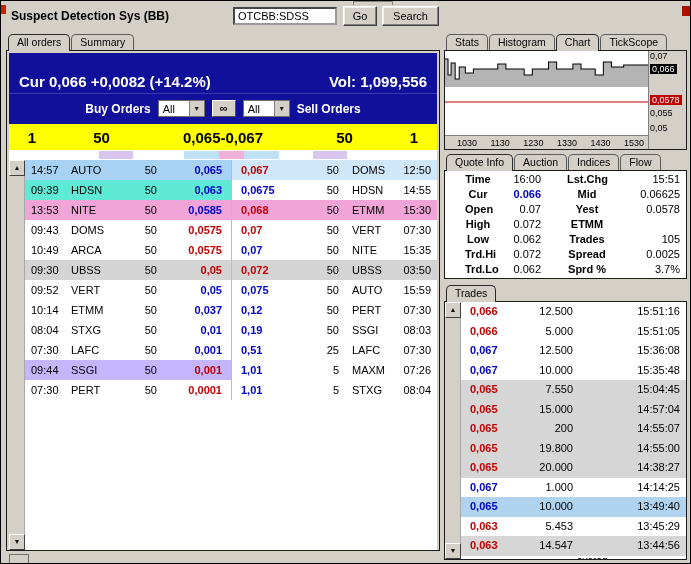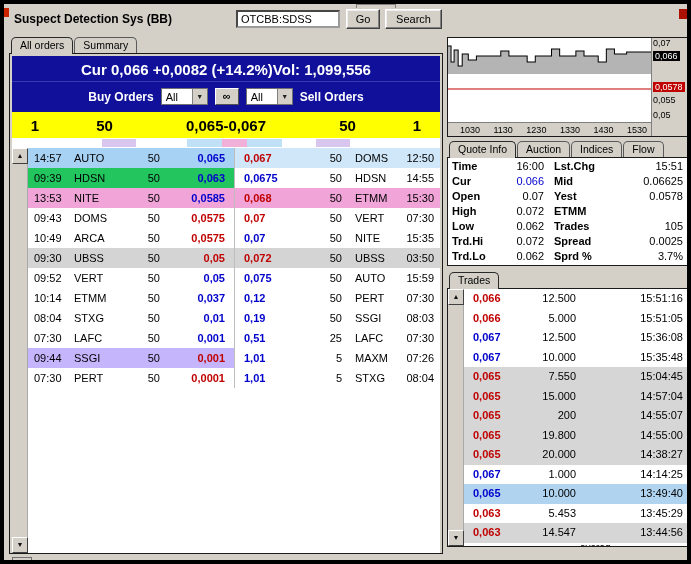--- a/index.html
+++ b/index.html
@@ -1,20 +1,20 @@
 <!DOCTYPE html>
 <html><head>
 <meta charset="utf-8">
 <style>
   * { margin:0; padding:0; box-sizing:border-box; }
   html,body { background:#ffffff; }
   .screen {
     position:relative; width:691px; height:564px; background:#d4d0c8;
     font-family:"Liberation Sans", sans-serif; font-size:11px; color:#000;
-    overflow:hidden; border:4px solid #000000;
+    overflow:hidden; border:1px solid #000000;
   }
   
   .corner-red-left { position:absolute; left:0; top:4px; width:5px; height:9px; background:#cc2200; }
   .corner-red-right { position:absolute; right:0; top:5px; width:8px; height:10px; background:#aa1100; }
   .top-notch { position:absolute; left:352px; top:0; width:40px; height:4px; background:#d4d0c8; border:1px solid #808080; border-bottom:none; }
   .app-title { position:absolute; left:10px; top:8px; font-weight:bold; font-size:12px; }
   .symbol-input { position:absolute; left:232px; top:6px; width:104px; height:18px; border:2px inset #9a9a9a;
     font-family:"Liberation Sans",sans-serif; font-size:11px; padding:0 3px; background:#fff; }
   .btn { position:absolute; top:5px; height:20px; background:#d4d0c8; border:1px solid;
     border-color:#ffffff #404040 #404040 #ffffff; box-shadow:inset -1px -1px 0 #808080, inset 1px 1px 0 #efefef;
@@ -25,21 +25,21 @@
   .tab-strip { height:16px; position:relative; z-index:3; padding-left:2px; white-space:nowrap; }
   .tab { display:inline-block; height:16px; line-height:15px; padding:0 8px; background:#d4d0c8;
     border:1px solid #5a5a5a; border-bottom:none; border-radius:5px 5px 0 0; font-size:10.5px;
     margin-right:1px; vertical-align:bottom; cursor:default; }
   .tab.active { height:17px; margin-bottom:-1px; background:#d4d0c8; border-color:#2a2a2a; }
   
   .left-col { position:absolute; left:5px; top:33px; width:434px; height:518px; }
   .book-panel { position:absolute; left:0; top:16px; width:434px; height:501px; background:#d4d0c8;
     border:1px solid #1a1a1a; display:flex; flex-direction:column; }
   .navy { background:#10109a; margin:2px 2px 0 2px; }
-  .cur-row { display:flex; justify-content:center; color:#fff; font-weight:bold; font-size:15px; padding:5px 10px 3px; }
+  .cur-row { display:flex; justify-content:space-between; color:#fff; font-weight:bold; font-size:15px; padding:20px 10px 3px; }
   .bs-row { display:flex; justify-content:center; align-items:center; gap:7px; color:#fff; font-weight:bold;
     font-size:12px; padding:6px 0 7px; border-top:1px solid #3a3ab0; }
   .dropdown { width:47px; height:17px; background:#fff; color:#000; font-weight:normal; font-size:11px;
     display:flex; align-items:center; border:1px solid #707070; }
   .dd-text { flex:1; padding-left:4px; }
   .dd-btn { width:15px; height:15px; background:#d4d0c8; border-left:1px solid #808080; font-size:7px;
     text-align:center; line-height:15px; color:#222; }
   .link-btn { width:24px; height:17px; background:#d4d0c8; border:1px solid; border-color:#fff #505050 #505050 #fff;
     color:#000; font-size:11px; font-weight:bold; line-height:15px; text-align:center; }
   .yellow-bar { background:#ffff00; display:grid; grid-template-columns:46px 1fr 150px 1fr 46px;
@@ -74,23 +74,23 @@
   .y-gutter { grid-column:2; grid-row:1 / span 2; background:#d4d0c8; position:relative;
     border-left:1px solid #808080; font-size:9px; }
   .ylab { position:absolute; left:1px; line-height:10px; }
   .ylab.current { background:#000; color:#fff; padding:0 2px; }
   .ylab.ref { background:#c00000; color:#fff; padding:0 2px; }
   .x-gutter { grid-column:1; grid-row:2; background:#d4d0c8; display:flex; justify-content:space-between;
     font-size:9px; padding:2px 4px 0 12px; border-top:1px solid #808080; }
   .quote-strip { margin-top:4px; }
   .quote-panel { border:1px solid #1a1a1a; background:#fff; padding:1px 0; }
   .qrow { display:grid; grid-template-columns:46px 56px 60px 1fr; height:15px; line-height:15px; font-size:11px; }
-  .qlabel { font-weight:bold; padding-left:4px; white-space:nowrap; }
+  .qlabel { font-weight:bold; padding-left:20px; white-space:nowrap;text-align:center; }
   .qval { text-align:right; padding-right:6px; }
-  .qcur { color:#0000cc; font-weight:normal; }
+  .qcur { color:#0000cc; font-weight:bold; }
   .trades-strip { margin-top:6px; }
   .trades-panel { border:1px solid #1a1a1a; background:#fff; height:259px; display:flex; }
   .trows-host { flex:1; overflow:hidden; background:#fff; }
   .trow { display:grid; grid-template-columns:50px 62px 46px 1fr; height:19.5px; line-height:19.5px; font-size:11px; }
   .t-price { font-weight:bold; padding-left:9px; }
   .t-size { text-align:right; }
   .t-note { padding-left:4px; font-size:10px;margin-top:15px; }
   .t-time { text-align:right; padding-right:6px; }
   
   .bottom-stub { position:absolute; left:8px; top:553px; width:20px; height:10px; background:#d4d0c8;
@@ -159,21 +159,21 @@
                 <span class="bid-price pc-blue">0,065</span>
               </div>
               <div class="ahalf" style="background: rgb(207, 231, 249);">
                 <span class="ask-price pc-red">0,067</span>
                 <span class="ask-size">50</span>
                 <span class="ask-mm">DOMS</span>
                 <span class="ask-time">12:50</span>
               </div>
             </div>
             <div class="brow">
-              <div class="bhalf" style="background: #22c55e;">
+              <div class="bhalf" style="background: #5eead4;">
                 <span class="bid-time">09:39</span>
                 <span class="bid-mm">HDSN</span>
                 <span class="bid-size">50</span>
                 <span class="bid-price pc-blue">0,063</span>
               </div>
               <div class="ahalf" style="background: rgb(255, 255, 255);">
                 <span class="ask-price pc-blue">0,0675</span>
                 <span class="ask-size">50</span>
                 <span class="ask-mm">HDSN</span>
                 <span class="ask-time">14:55</span>
@@ -318,20 +318,21 @@
                 <span class="ask-mm">STXG</span>
                 <span class="ask-time">08:04</span>
               </div>
             </div>
           </div>
       </div>
     </div>
   </div>
 
   <div class="right-col">
+    <div class="tab-strip"><span class="tab">Stats</span><span class="tab">Histogram</span><span class="tab active">Chart</span><span class="tab">TickScope</span></div>
     <div class="chart-panel">
       <div class="chart-svg-wrap">
         <svg viewBox="0 0 200 84" preserveAspectRatio="none">
           <path d="M0,8 L3,8 L3,24 L6,24 L6,12 L10,12 L10,28 L14,28 L14,16 L20,16 L20,22 L28,22 L28,18 L52,18 L52,13 L60,13 L60,18 L78,18 L78,24 L86,24 L86,18 L102,18 L102,11 L110,11 L110,18 L126,18 L126,13 L134,13 L134,18 L148,18 L148,24 L156,24 L156,11 L164,11 L164,16 L176,16 L176,14 L200,14 L200,36 L0,36 Z" fill="#b4b4b4" stroke="none"></path>
           <path d="M0,8 L3,8 L3,24 L6,24 L6,12 L10,12 L10,28 L14,28 L14,16 L20,16 L20,22 L28,22 L28,18 L52,18 L52,13 L60,13 L60,18 L78,18 L78,24 L86,24 L86,18 L102,18 L102,11 L110,11 L110,18 L126,18 L126,13 L134,13 L134,18 L148,18 L148,24 L156,24 L156,11 L164,11 L164,16 L176,16 L176,14 L200,14" fill="none" stroke="#000000" stroke-width="1"></path>
           <line x1="0" y1="51" x2="200" y2="51" stroke="#c00000" stroke-width="1"></line>
         </svg>
       </div>
       <div class="y-gutter">
           <span class="ylab plain" style="top: 0px;">0,07</span>

